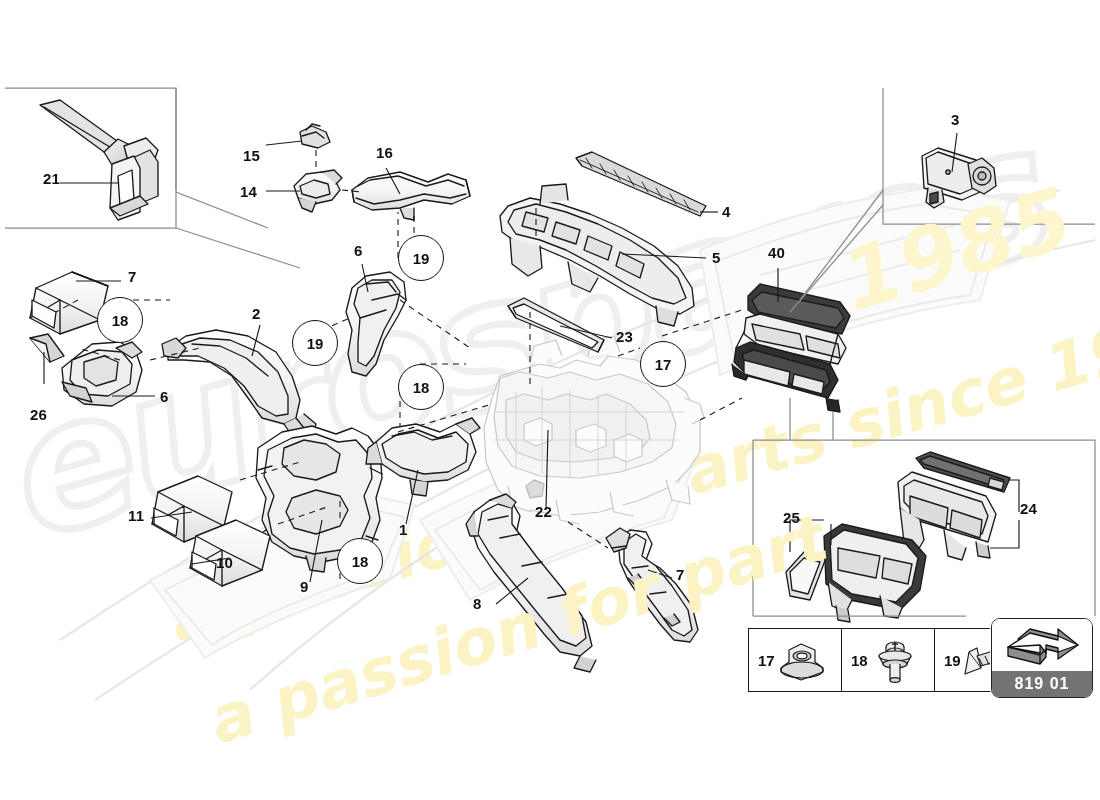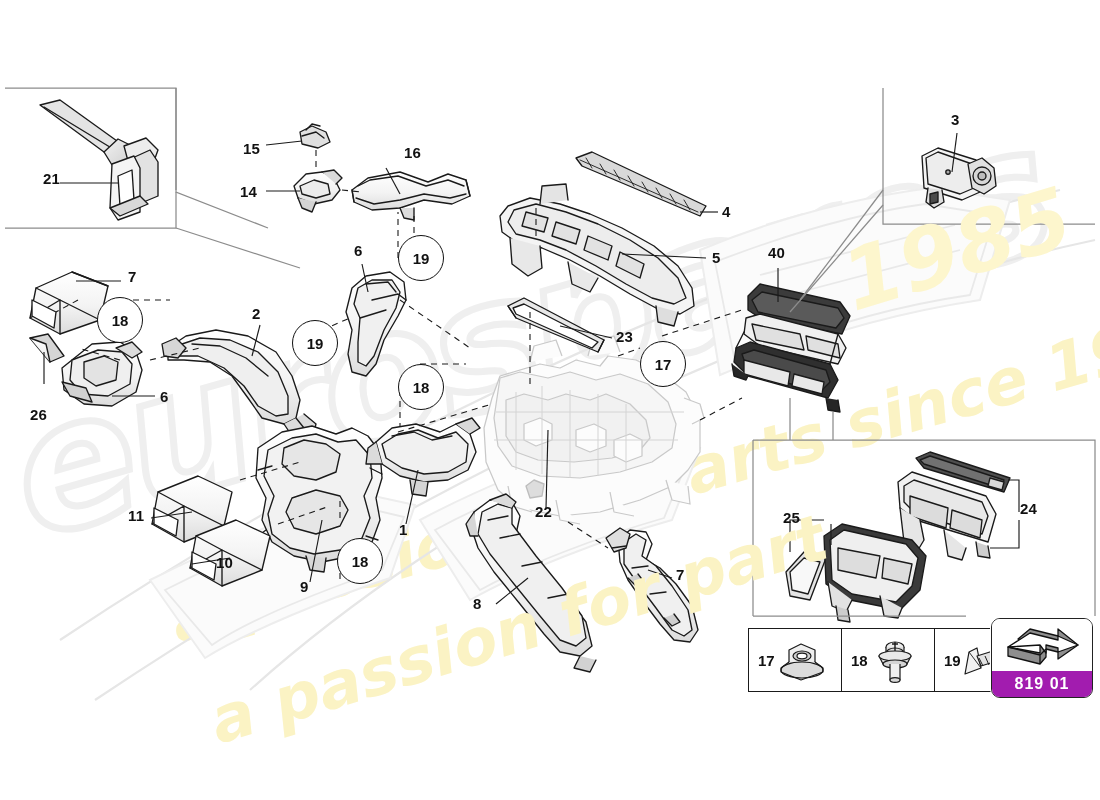--- a/index.html
+++ b/index.html
@@ -29,21 +29,21 @@
   .legcell:last-child{border-right:none;}
   .legnum{font-weight:bold;font-size:15px;color:#111;margin-left:9px;}
   .legicon{position:absolute;right:8px;top:5px;}
   .badge{
     position:absolute;left:991px;top:618px;width:100px;height:78px;
     background:#fff;border-radius:9px;border:1px solid #222;overflow:hidden;
     box-shadow:0 0 0 1px #fff;
   }
   .badge .arrowwrap{height:52px;display:flex;align-items:center;justify-content:center;background:#fff;}
   .badge .code{
-    height:26px;background:#a21caf;color:#fff;font-weight:bold;font-size:16px;
+    height:26px;background:#737373;color:#fff;font-weight:bold;font-size:16px;
     display:flex;align-items:center;justify-content:center;letter-spacing:1px;
   }
   .wm{position:absolute;pointer-events:none;}
   .wm-main{
     left:-30px;top:60px;width:1160px;height:640px;
     transform:rotate(-16deg);
   }
   .wm-text{
     font-family:"DejaVu Sans", sans-serif;font-weight:bold;font-style:italic;
     font-size:178px;letter-spacing:-6px;
@@ -434,23 +434,23 @@
   <div class="wm" style="left:820px;top:150px;width:330px;height:190px;transform:rotate(-17deg);">
     <svg width="330" height="190" viewBox="0 0 330 190">
       <text class="wm-text3" x="20" y="120">1985</text>
     </svg>
   </div>
 
   <div class="num" style="left:43px;top:170px;">21</div>
   <div class="num" style="left:128px;top:268px;">7</div>
   <div class="num" style="left:30px;top:383px;margin-top:23px;">26</div>
   <div class="num" style="left:160px;top:388px;">6</div>
-  <div class="num" style="left:243px;top:140px;">15</div>
+  <div class="num" style="left:243px;top:147px;">15</div>
   <div class="num" style="left:240px;top:183px;">14</div>
-  <div class="num" style="left:376px;top:144px;margin-left:28px;">16</div>
+  <div class="num" style="left:376px;top:144px;">16</div>
   <div class="num" style="left:354px;top:242px;">6</div>
   <div class="num" style="left:252px;top:305px;">2</div>
   <div class="num" style="left:128px;top:507px;">11</div>
   <div class="num" style="left:168px;top:554px;margin-left:48px;">10</div>
   <div class="num" style="left:300px;top:578px;">9</div>
   <div class="num" style="left:399px;top:521px;">1</div>
   <div class="num" style="left:473px;top:595px;">8</div>
   <div class="num" style="left:676px;top:566px;">7</div>
   <div class="num" style="left:722px;top:203px;">4</div>
   <div class="num" style="left:712px;top:249px;">5</div>

